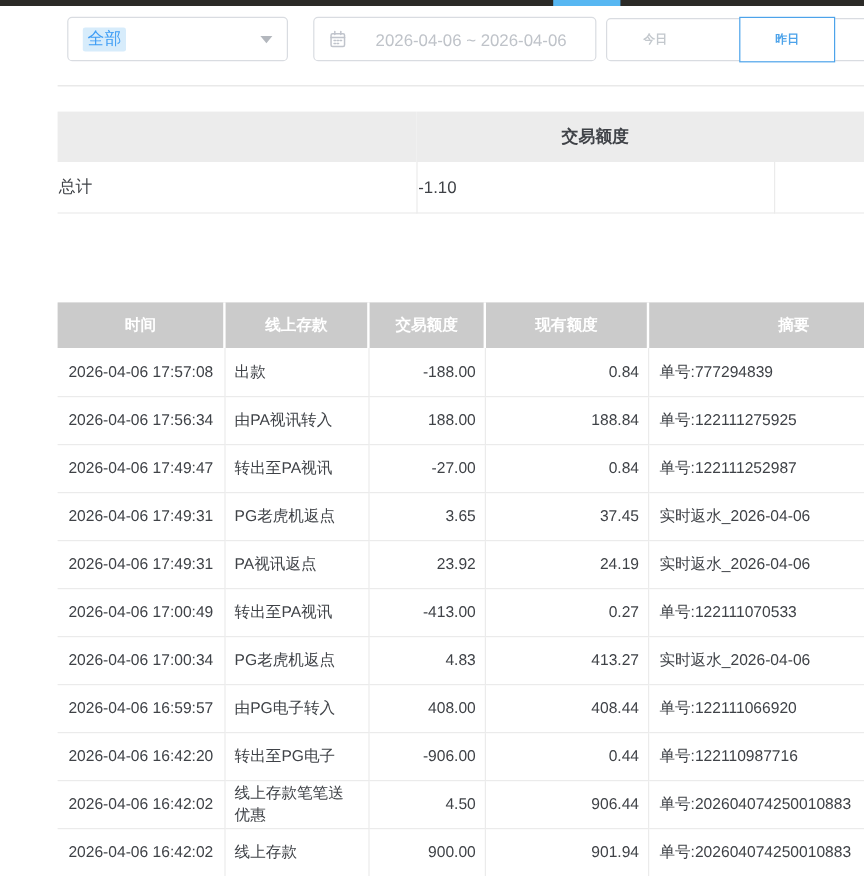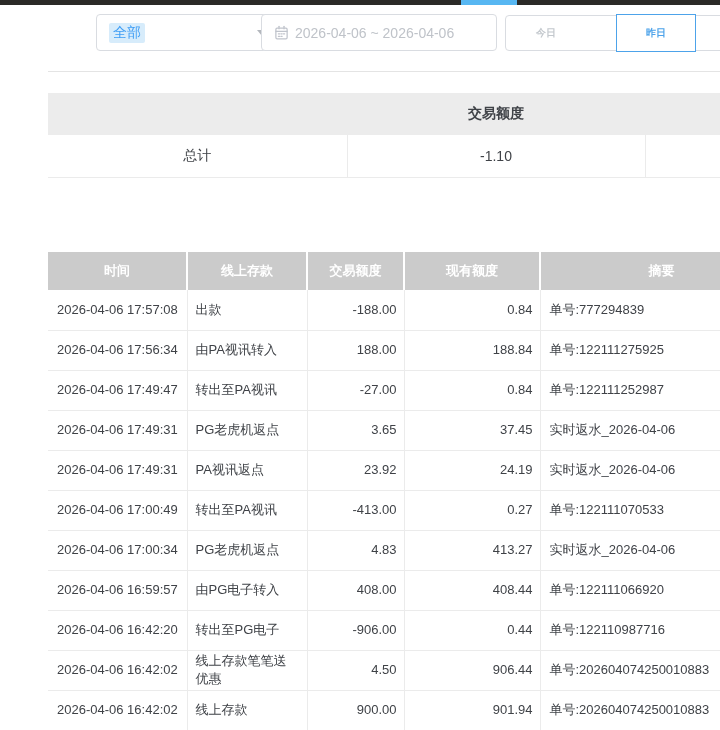--- a/index.html
+++ b/index.html
@@ -11,34 +11,34 @@
   }
   
   .topbar { position: absolute; top: 0; left: 0; width: 720px; height: 5px; background: var(--topbarBg, #2b2a27); }
   .topbar-progress { position: absolute; left: 461px; top: 0; width: 56px; height: 5px; background: var(--topbarProgress, #57b7f2); }
 
   
   .select-box {
     position: absolute; left: 56px; top: 14px; width: 184px; height: 37px;
     border: 1px solid var(--inputBorder, #d9dce1); border-radius: 4px;
     display: flex; align-items: center; justify-content: space-between;
-    padding: 0 12px; background: #fff; cursor: pointer; margin-left: 40px;
+    padding: 0 12px; background: #fff; cursor: pointer;
   }
   .select-chip {
     background: var(--accentBg, #d7ecfb); color: var(--accentText, #3e9df5);
     font-size: 14px; padding: 1px 4px; border-radius: 2px;
   }
   .caret {
     width: 0; height: 0; border-left: 5px solid transparent;
     border-right: 5px solid transparent; border-top: 6px solid #b3b7bd;
   }
   .date-box {
     position: absolute; left: 261px; top: 14px; width: 236px; height: 37px;
     border: 1px solid var(--inputBorder, #d9dce1); border-radius: 4px;
-    display: flex; align-items: center; gap: 6px; padding: 0 12px;
+    display: flex; align-items: center; gap: 24px; padding: 0 12px;
     color: var(--mutedText, #bfc3c9); font-size: 14px; background: #fff; cursor: pointer;
   }
   .btn-group {
     position: absolute; left: 505px; top: 15px; height: 36px; display: flex;
     border: 1px solid var(--inputBorder, #d9dce1); border-radius: 4px; background: #fff;
   }
   .qr-btn {
     width: 80px; height: 34px; border: none; background: transparent;
     color: #c3c8cd; font-size: 10px; font-family: inherit; cursor: pointer; padding: 0; font-weight: bold;
   }
@@ -51,21 +51,21 @@
   
   .summary {
     position: absolute; left: 48px; top: 93px; width: 897px;
     border-collapse: collapse; table-layout: fixed; font-size: 14px;
   }
   .summary th {
     background: var(--summaryHeaderBg, #ececec); height: 42px;
     font-weight: 600; text-align: center; font-size: 14px;
   }
   .summary td {
-    background: #fff; height: 42px; text-align: center;
+    background: #fff; height: 42px; text-align: left;
     border-bottom: 1px solid var(--rowBorder, #ebebeb);
   }
   .summary td:not(:last-child) { border-right: 1px solid var(--rowBorder, #ebebeb); }
   .summary .c1 { width: 299px; } .summary .c2 { width: 298px; } .summary .c3 { width: 300px; }
 
   
   .txn {
     position: absolute; left: 48px; top: 252px; width: 734px;
     border-collapse: collapse; table-layout: fixed; font-size: 13px;
   }

